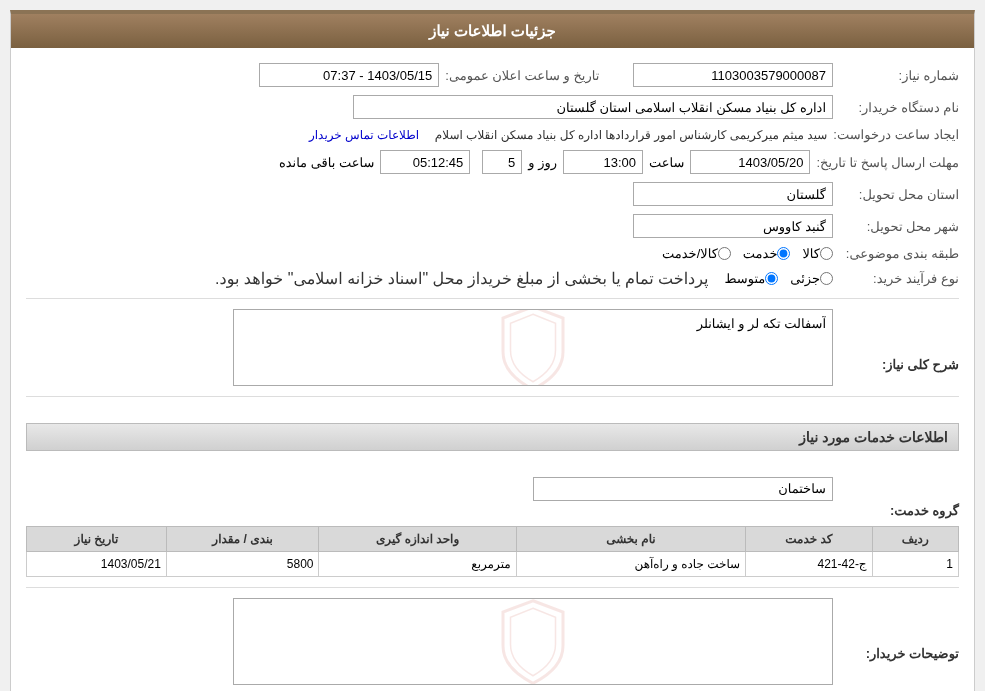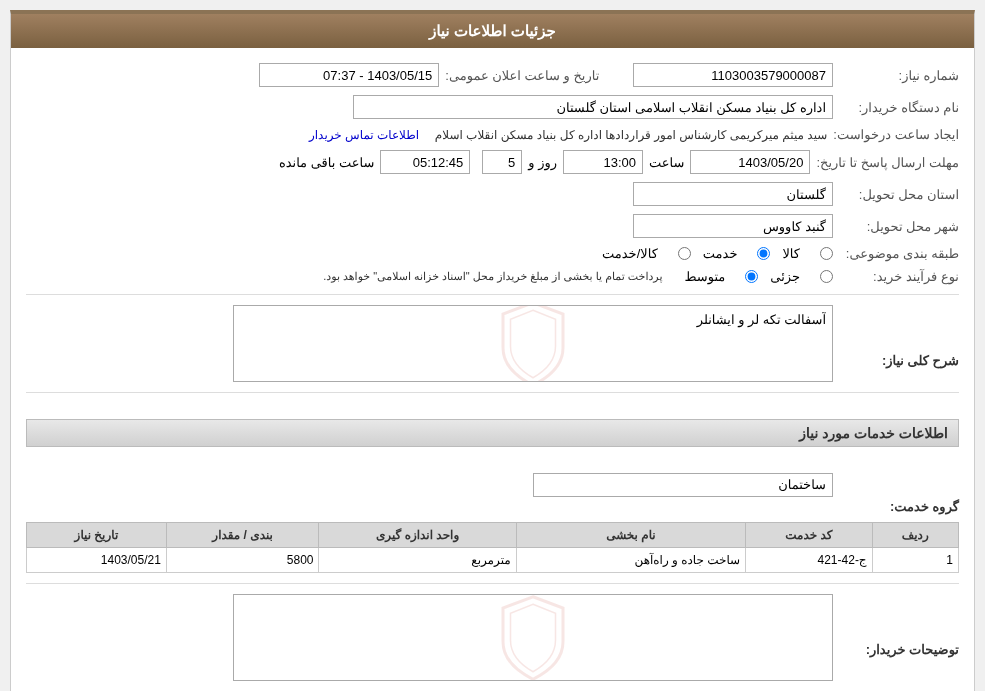--- a/index.html
+++ b/index.html
@@ -86,21 +86,21 @@
       margin: 26px 0 8px 0;
     }
     .radio-group {
       display: flex;
       align-items: center;
       gap: 12px;
     }
     .radio-item {
       display: flex;
       align-items: center;
-      gap: 20px;
+      gap: 0;
     }
     .radio-item input[type="radio"] {
       margin: 0;
     }
     .watermark-area {
       position: relative;
       border: 1px solid #aaa;
       padding: 6px;
       min-height: 60px;
       background: #fff;
@@ -240,21 +240,21 @@
         <div class="radio-group">
           <div class="radio-item">
             <input type="radio" name="purchase_type" value="jozei" style="">
             <span>جزئی</span>
           </div>
           <div class="radio-item">
             <input type="radio" name="purchase_type" value="motavaset" checked="" style="">
             <span>متوسط</span>
           </div>
         </div>
-        <span style="font-size:11px; color:#333; margin-right:16px;">پرداخت تمام یا بخشی از مبلغ خریداز محل "اسناد خزانه اسلامی" خواهد بود.</span>
+        <span style="font-size:16px; color:#333; margin-right:10px;">پرداخت تمام یا بخشی از مبلغ خریداز محل "اسناد خزانه اسلامی" خواهد بود.</span>
       </div>
 
       <hr class="separator">
 
       <div class="form-row" style="align-items:flex-start;">
         <span class="label label-bold" style="padding-top:4px;">شرح کلی نیاز:</span>
         <div class="watermark-area" style="width:600px; position:relative; overflow:hidden;">
           
           <svg class="shield-watermark" style="position:absolute;top:50%;left:50%;transform:translate(-50%,-50%);" viewBox="0 0 100 120" xmlns="http://www.w3.org/2000/svg">
             <path d="M50 5 L90 20 L90 65 Q90 95 50 115 Q10 95 10 65 L10 20 Z" fill="none" stroke="#c0392b" stroke-width="4"></path>

